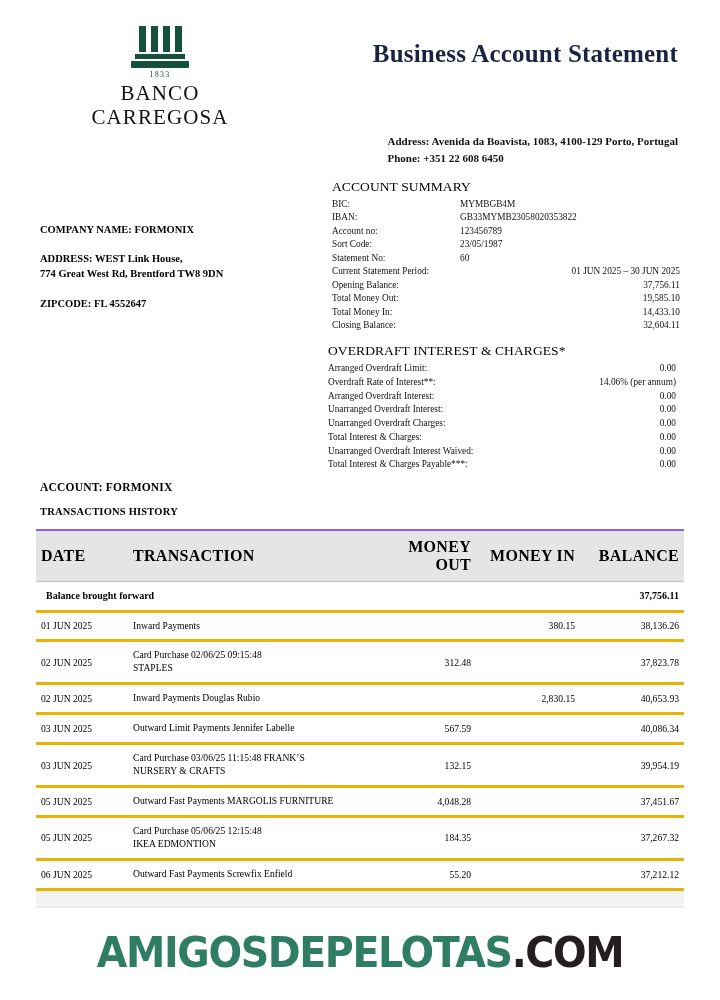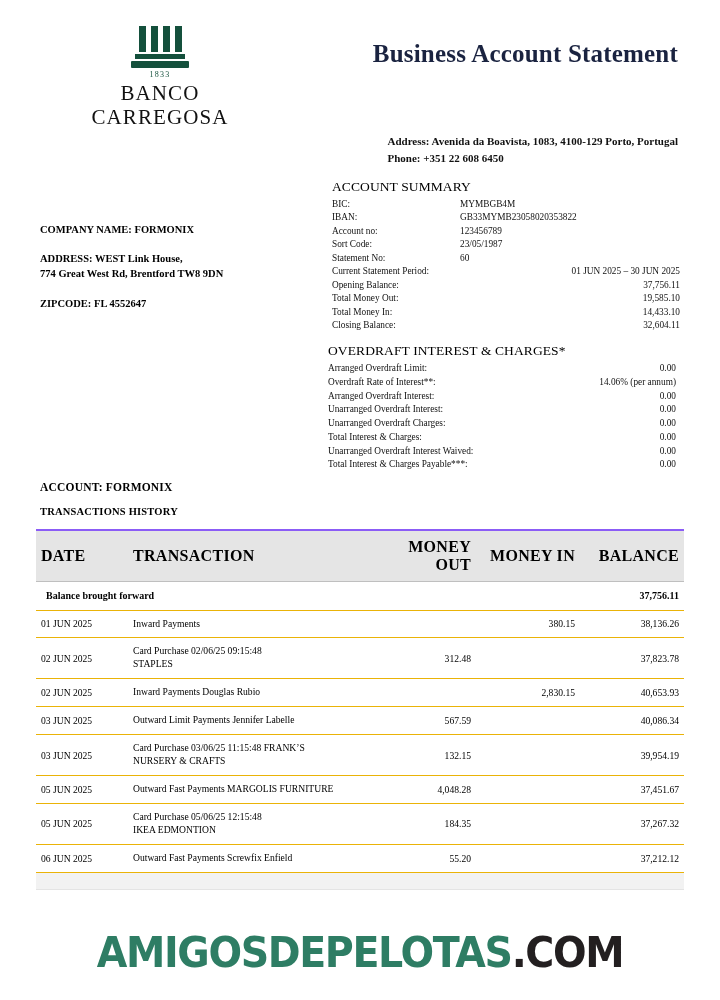--- a/index.html
+++ b/index.html
@@ -196,21 +196,21 @@
   .th-date   { text-align: left;  padding-left: 5px !important; width: 82px; }
   .th-trans  { text-align: left;  padding-left: 10px !important; }
   .th-out    { text-align: right; width: 92px; padding-right: 12px !important; }
   .th-in     { text-align: right; width: 92px; padding-right: 12px !important; }
   .th-bal    { text-align: right; width: 92px; padding-right: 5px !important; }
 
   .table td {
     font-size: 9.6px;
     padding: 7px 0;
     vertical-align: middle;
-    border-bottom: 1px solid #eab308;
+    border-bottom: 3px solid #eab308;
     color: #000;
   }
   .td-date  { text-align: left;  padding-left: 5px !important; white-space: nowrap; }
   .td-trans { text-align: left;  padding-left: 10px !important; line-height: 1.35; }
   .td-out   { text-align: right; padding-right: 12px !important; white-space: nowrap; }
   .td-in    { text-align: right; padding-right: 12px !important; white-space: nowrap; }
   .td-bal   { text-align: right; padding-right: 5px !important; white-space: nowrap; }
 
   tr.brought-forward td {
     font-weight: bold;

